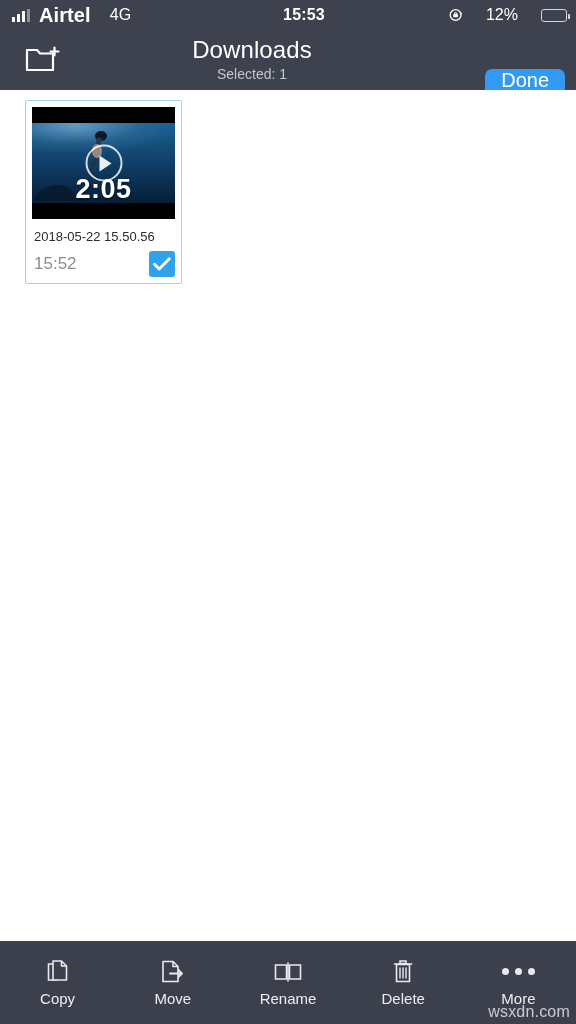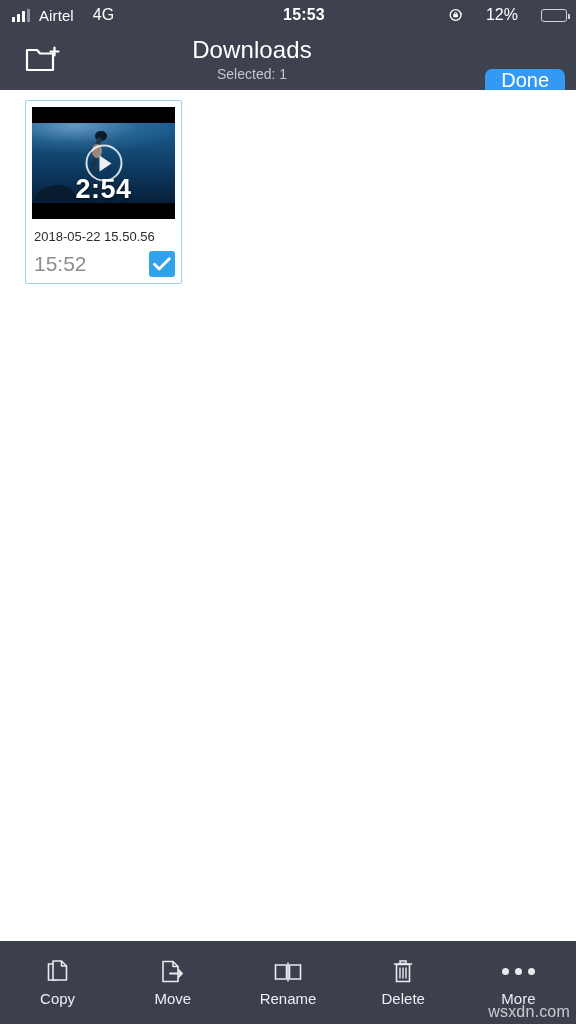--- a/index.html
+++ b/index.html
@@ -26,21 +26,21 @@
   .sb-left {
     position:absolute; left:12px;
     display:flex; align-items:center; gap:9px;
   }
   .signal { display:flex; align-items:flex-end; gap:2px; height:13px; }
   .signal i { display:block; width:3px; background:#ffffff; border-radius:0.5px; }
   .signal i:nth-child(1){ height:5px; }
   .signal i:nth-child(2){ height:8px; }
   .signal i:nth-child(3){ height:11px; }
   .signal i:nth-child(4){ height:13px; background:#8d919c; }
-  .carrier { font-size:15px; letter-spacing:0.1px; }
+  .carrier { font-size:20px; letter-spacing:0.1px;font-weight:bold; }
   .network { font-size:16px; margin-left:10px; }
 
   .sb-center {
     position:absolute; left:16px; width:576px;
     text-align:center; font-size:16px; font-weight:bold;
     letter-spacing:0.2px;
   }
 
   .sb-right {
     position:absolute; right:9px;
@@ -163,21 +163,21 @@
   .file-name {
     margin-top:7px; padding:0 2px;
     color:#2c2c2c; font-size:13px; line-height:21px;
     word-break:break-word;
   }
   .file-meta {
     display:flex; align-items:center; justify-content:space-between;
     padding:4px 0 6px 2px;
     min-height:34px;
   }
-  .file-time { color:#8d8d8d; font-size:21px; }
+  .file-time { color:#8d8d8d; font-size:17px; }
   .check {
     width:26px; height:26px;
     background:#30a2ec; border-radius:3px;
     display:flex; align-items:center; justify-content:center;
   }
 
   
   .toolbar {
     position:absolute; left:0; bottom:0;
     width:576px; height:83px;
@@ -263,21 +263,21 @@
             <path d="M13 11 q-2 8 -3 16 q-1 8 -3 14" stroke="#1d3b52" stroke-width="5" fill="none" stroke-linecap="round"></path>
             <path d="M12 16 q-5 3 -8 7" stroke="#16354b" stroke-width="3" fill="none" stroke-linecap="round"></path>
             <path d="M9 32 q-3 7 -5 13" stroke="#16354b" stroke-width="3.5" fill="none" stroke-linecap="round"></path>
             <ellipse cx="11" cy="22" rx="5" ry="7" fill="#c9a08c" opacity="0.75"></ellipse>
           </svg>
           <div class="bar-top"></div>
           <div class="bar-bot"></div>
           <div class="playbtn">
               <span class="tri"></span>
             </div>
-          <div class="duration">2:54</div>
+          <div class="duration">2:05</div>
         </div>
         <div class="file-name">2018-05-22 15.50.56</div>
         <div class="file-meta">
           <span class="file-time">15:52</span>
           <span class="check">
             <svg width="18" height="14" viewBox="0 0 18 14">
               <path d="M1.5 7.2 L6.2 12 L16.3 1.8" fill="none" stroke="#ffffff" stroke-width="2.8" stroke-linecap="round" stroke-linejoin="round"></path>
             </svg>
           </span>
         </div>

